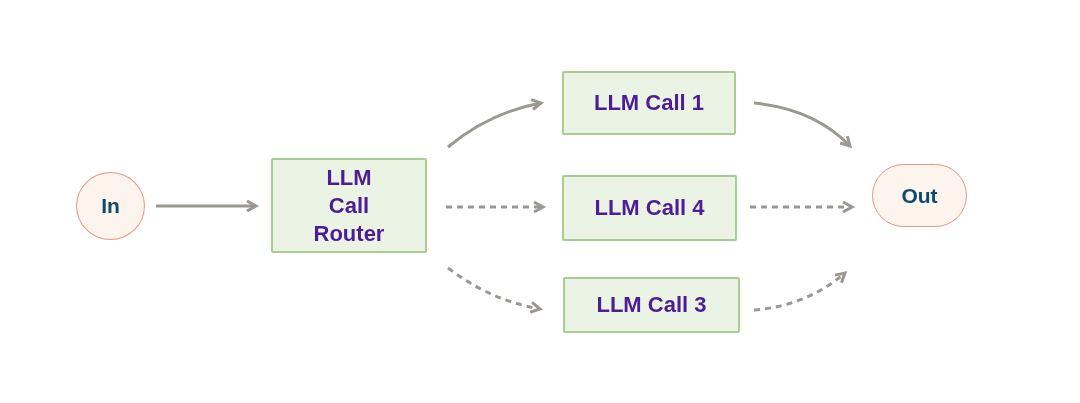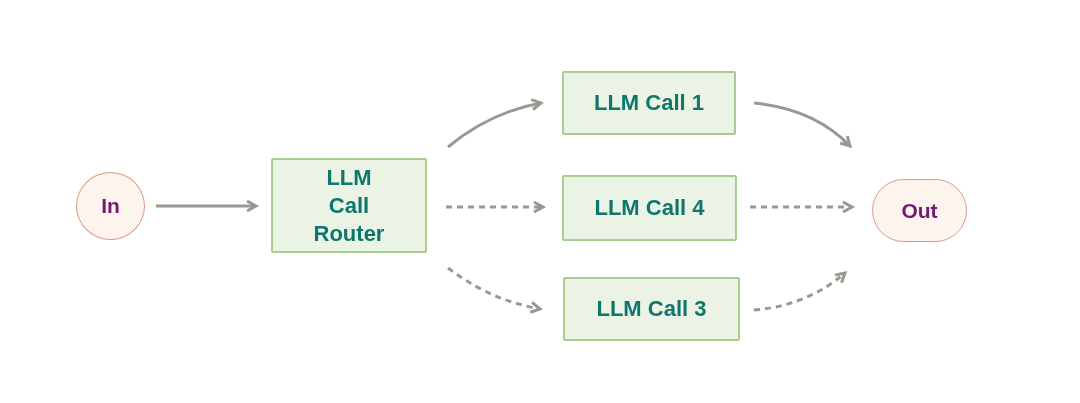--- a/index.html
+++ b/index.html
@@ -27,45 +27,45 @@
     align-items: center;
     justify-content: center;
     text-align: center;
     box-sizing: border-box;
     font-weight: 700;
   }
   .green-box {
     background: #ebf4e4;
     border: 2px solid #a9cc90;
     border-radius: 2px;
-    color: #0f766e;
+    color: #4c1d95;
     font-size: 22px;
     line-height: 28px;
   }
   .peach-node {
     background: #fdf4ee;
     border: 1.5px solid #dd9b82;
-    color: #701a75;
+    color: #0c4a6e;
     font-size: 21px;
   }
   .node-router {
     left: 271px; top: 158px;
     width: 156px; height: 95px;
     padding: 0 40px;
   }
   .node-call1 { left: 562px; top: 71px;  width: 174px; height: 64px; }
   .node-call2 { left: 562px; top: 175px; width: 175px; height: 66px; }
-  .node-call3 { left: 563px; top: 277px; width: 177px; height: 64px; }
+  .node-call3 { left: 563px; top: 277px; width: 177px; height: 56px; }
   .node-in {
     left: 76px; top: 172px;
     width: 69px; height: 68px;
     border-radius: 50%;
   }
   .node-out {
-    left: 872px; top: 179px;
+    left: 872px; top: 164px;
     width: 95px; height: 63px;
     border-radius: 32px;
   }
   .edge {
     fill: none;
     stroke: #9a9890;
     stroke-width: 3;
   }
   .edge.dashed {
     stroke-dasharray: 6 5;

